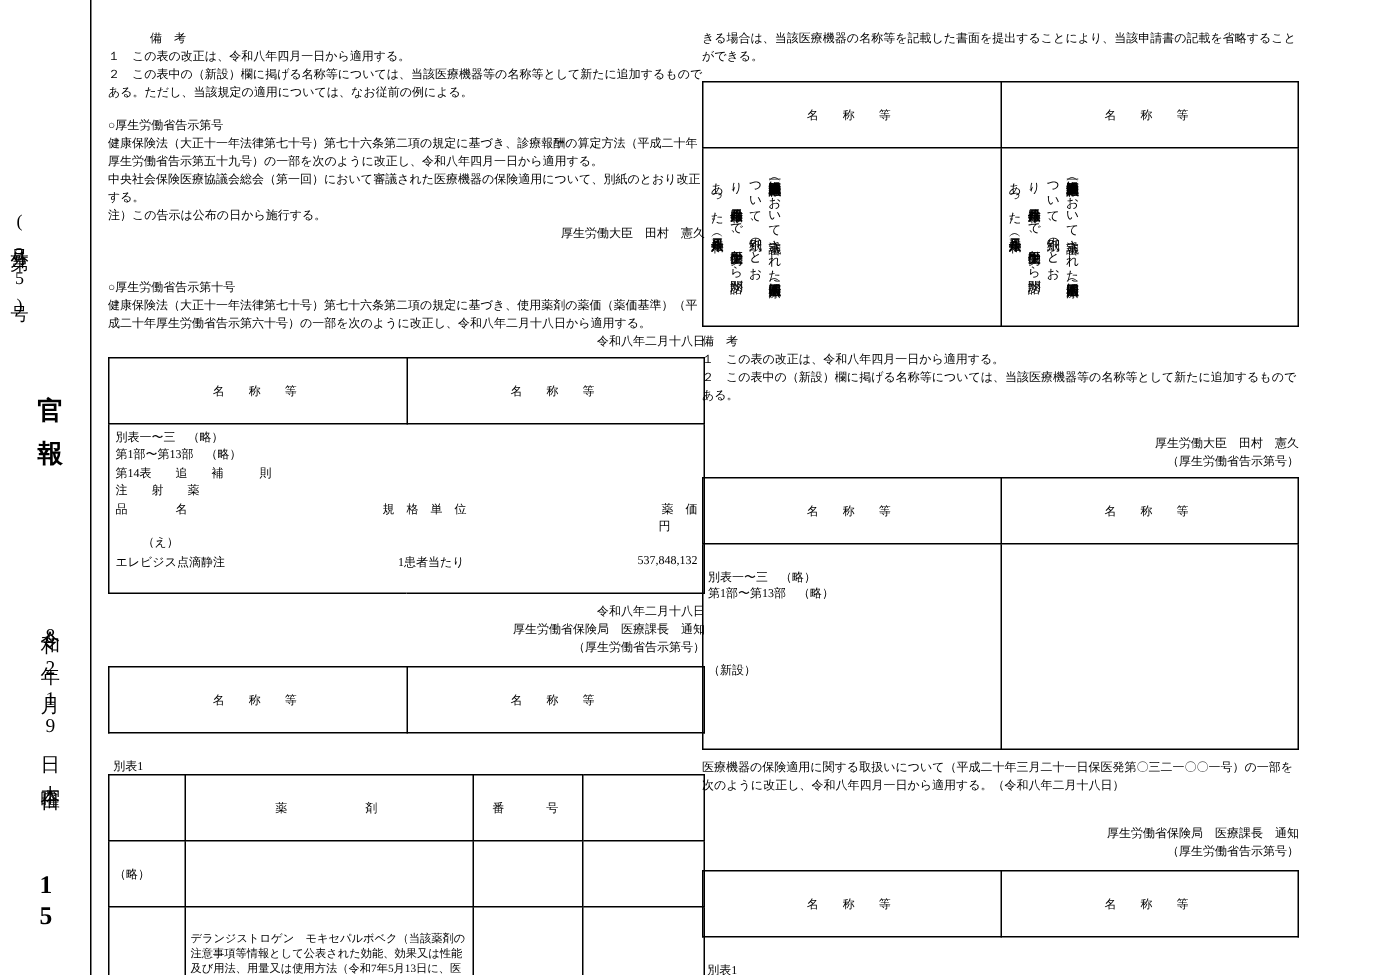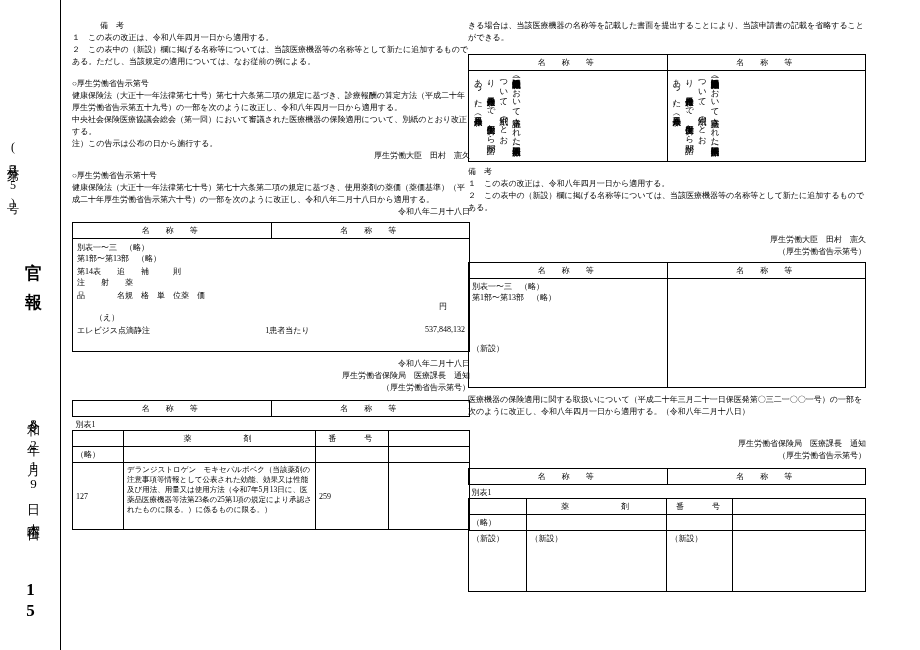--- a/index.html
+++ b/index.html
@@ -61,21 +61,21 @@
 
   
   table.doc{
     border-collapse:collapse;
     width:100%;
     font-size:8px;
     table-layout:fixed;
   }
   table.doc th, table.doc td{
     border:1px solid #000;
-    padding:2px 3px;
+    padding:16px 3px;
     vertical-align:top;
     font-weight:normal;
     text-align:left;
   }
   table.doc th{text-align:center;letter-spacing:4px;}
   .center{}
   .right{text-align:right;}
   .tiny{font-size:7.5px;}
   .nb{border:none !important;}
 
@@ -198,39 +198,39 @@
     </div>
 
     <div class="hrow" style="margin-top:10px;">
       <div>○厚生労働省告示第号</div>
       <div>健康保険法（大正十一年法律第七十号）第七十六条第二項の規定に基づき、診療報酬の算定方法（平成二十年厚生労働省告示第五十九号）の一部を次のように改正し、令和八年四月一日から適用する。</div>
       <div>中央社会保険医療協議会総会（第一回）において審議された医療機器の保険適用について、別紙のとおり改正する。</div>
       <div>注）この告示は公布の日から施行する。</div>
       <div class="right">厚生労働大臣　田村　憲久</div>
     </div>
 
-    <div class="hrow" style="margin-top:8px;">
+    <div class="hrow" style="margin-top:24px;">
       <div>○厚生労働省告示第十号</div>
       <div>健康保険法（大正十一年法律第七十号）第七十六条第二項の規定に基づき、使用薬剤の薬価（薬価基準）（平成二十年厚生労働省告示第六十号）の一部を次のように改正し、令和八年二月十八日から適用する。</div>
       <div class="right">令和八年二月十八日</div>
     </div>
 
     <table class="doc" style="margin-top:4px;">
       <tbody>
           <tr>
         <th class="namehdr" style="width:50%">名　称　等</th>
         <th class="namehdr" style="width:50%">名　称　等</th>
       </tr>
       <tr>
         <td colspan="2" style="height:106px;padding:3px 4px">
           <div>別表一〜三　（略）</div>
           <div>第1部〜第13部　（略）</div>
           <div class="center" style="margin-top:2px">第14表　　追　　補　　　則</div>
           <div class="center">注　　射　　薬</div>
-          <div style="display:flex;justify-content:flex-start;margin-top:2px">
+          <div style="display:flex;justify-content:space-between;margin-top:2px">
             <span>品　　　　名</span>
             <span>規　格　単　位</span>
             <span>薬　価</span>
           </div>
           <div class="right" style="padding-right:18px">円</div>
           <div style="margin-left:18px">（え）</div>
           <div style="display:flex;justify-content:space-between;margin-top:2px">
             <span>エレビジス点滴静注</span>
             <span>1患者当たり</span>
             <span>537,848,132</span>

